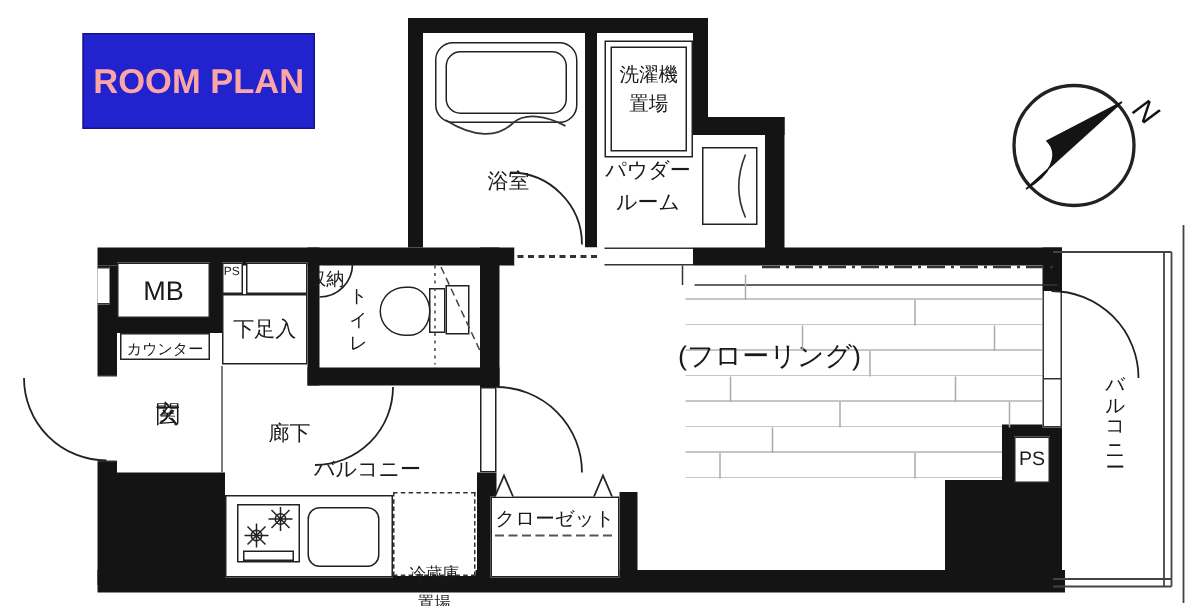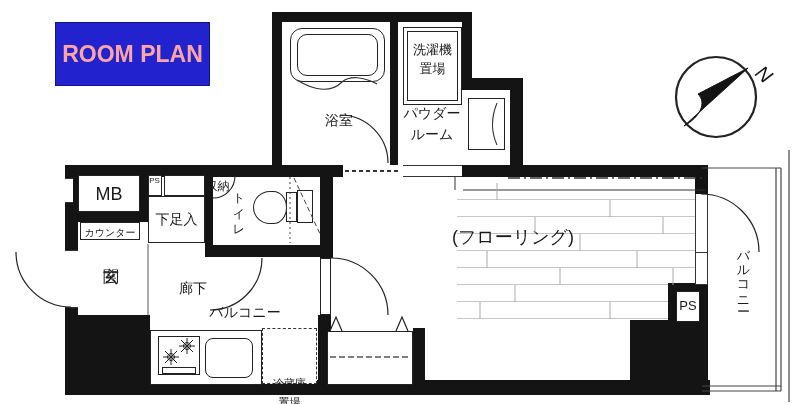--- a/index.html
+++ b/index.html
@@ -99,20 +99,21 @@
   <div class="lbl" style="left:148px;top:211px;width:57px;font-size:14px;">下足入</div>
   <div class="lbl" style="left:80px;top:226px;width:60px;font-size:10px;">カウンター</div>
   <div class="vlbl" style="left:230px;top:184px;font-size:12px;">トイレ</div>
   <div class="vlbl" style="left:100px;top:254px;font-size:16px;">玄関</div>
   <div class="lbl" style="left:170px;top:280px;width:46px;font-size:14px;">廊下</div>
   <div class="lbl" style="left:208px;top:304px;width:74px;font-size:14px;">バルコニー</div>
   <div class="lbl" style="left:262px;top:334px;width:55px;font-size:11px;line-height:19px;margin-top:40px;">
     <div>冷蔵庫</div>
     <div>置場</div>
   </div>
+  <div class="lbl" style="left:327px;top:337px;width:86px;font-size:13px;">クローゼット</div>
   <div class="lbl" style="left:443px;top:227px;width:140px;font-size:15px;line-height:21px;">
     <div style="font-size:18px;">(フローリング)</div>
   </div>
   <div class="vlbl" style="left:734px;top:241px;font-size:13px;letter-spacing:1px;">バルコニー</div>
   <div class="lbl" style="left:676px;top:298px;width:24px;font-size:13px;">PS</div>
 
   <svg width="800" height="404" viewBox="0 0 800 404">
 
     <path d="M16,252 A55,55 0 0 0 71,307" fill="none" stroke="#222" stroke-width="1.2"></path>
     <path d="M340,115 A48,48 0 0 1 388,163" fill="none" stroke="#222" stroke-width="1.2"></path>

